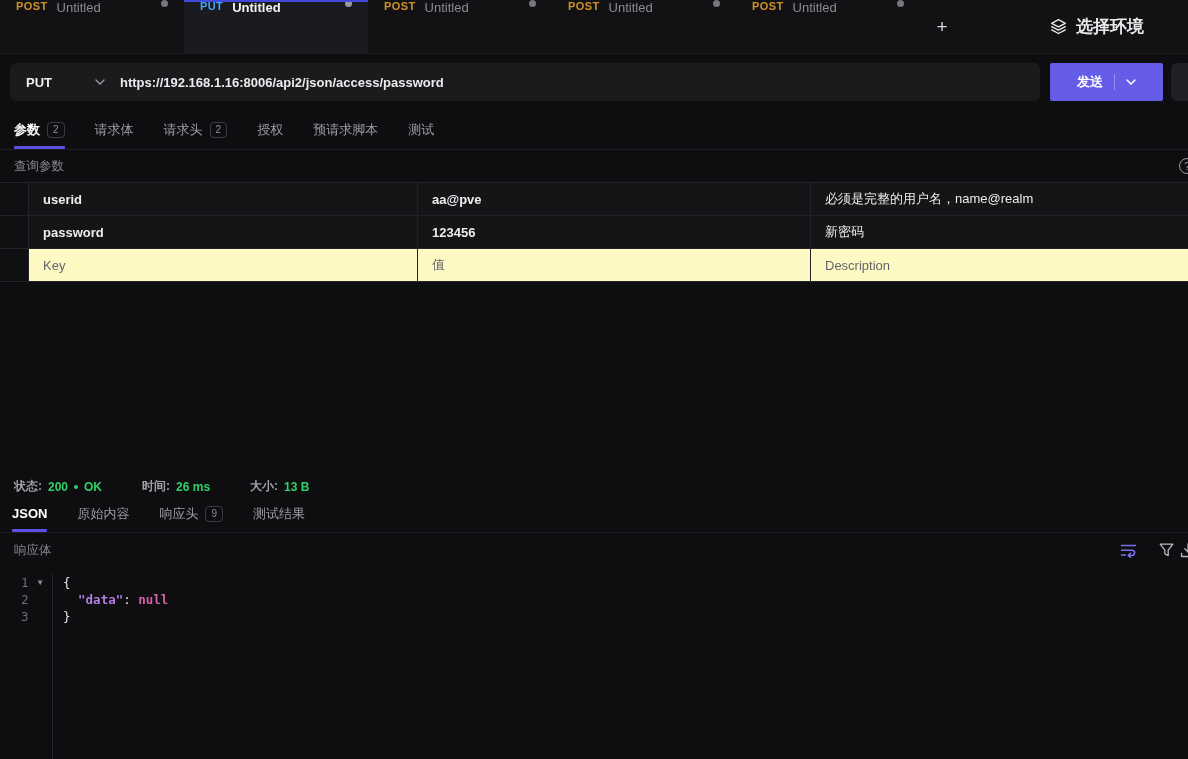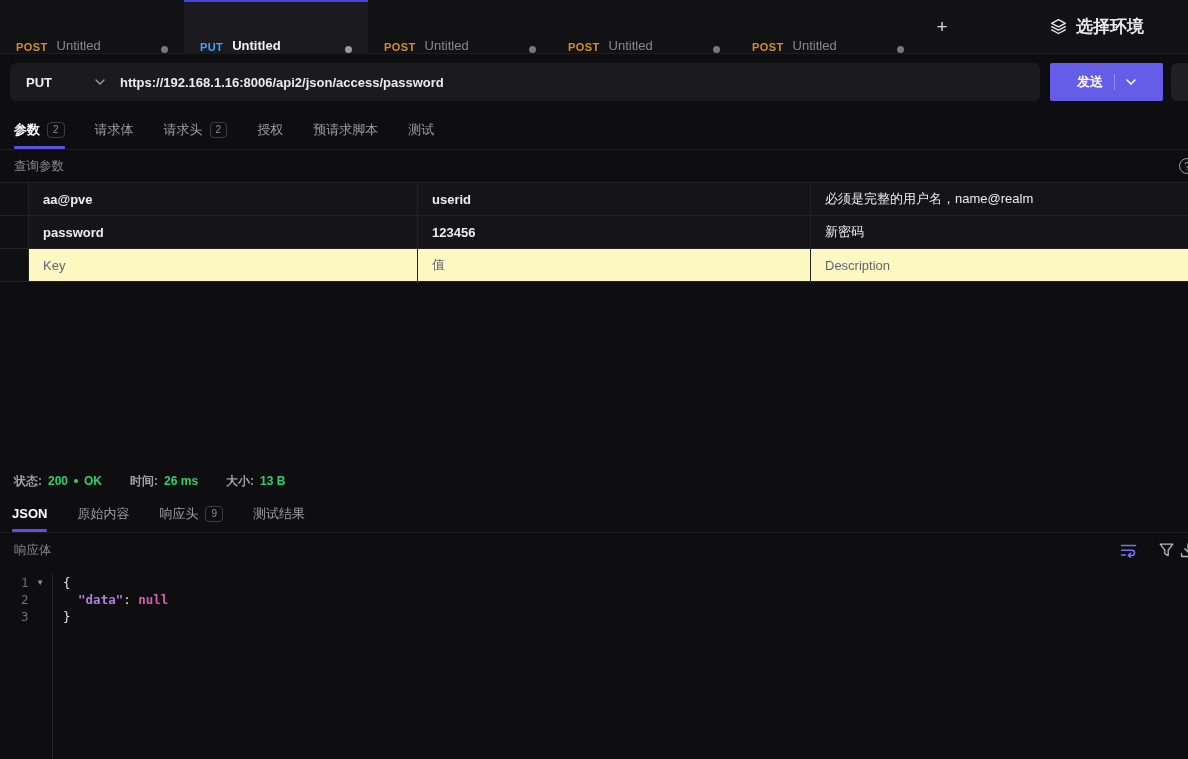--- a/index.html
+++ b/index.html
@@ -7,21 +7,21 @@
   body {
     background:#0e0e10;
     color:#e8e8ec;
     font-family:"Liberation Sans", sans-serif;
     display:flex; flex-direction:column;
   }
   svg { display:block; }
 
   
   .tabbar { height:54px; background:#121214; display:flex; align-items:stretch; border-bottom:1px solid #1d1d20; flex:none; }
-  .tab { width:184px; flex:none; display:flex; align-items:flex-end; gap:9px; padding:0 16px; position:relative; cursor:pointer; }
+  .tab { width:184px; flex:none; display:flex; align-items:flex-start; gap:9px; padding:0 16px; position:relative; cursor:pointer; }
   .tab .method { font-size:11px; font-weight:700; letter-spacing:.4px; }
   .m-post { color:#d0912c; }
   .m-put  { color:#3ea6ff; }
   .tab .title { font-size:13px; color:#8a8b90; }
   .tab .dot { width:7px; height:7px; border-radius:50%; background:#77787d; margin-left:auto; }
   .tab.active { background:#1b1b1f; }
   .tab.active::before { content:""; position:absolute; top:0; left:0; right:0; height:2px; background:#4348dd; }
   .tab.active .title { color:#f4f4f6; font-weight:700; }
   .tab.active .dot { background:#9a9ba0; }
   .tab-add { width:44px; display:flex; align-items:center; justify-content:center; color:#d6d6da; font-size:19px; font-weight:400; cursor:pointer; }
@@ -55,21 +55,21 @@
   .pcell.bl { border-left:1px solid #232327; }
   .pkey  { font-weight:700; color:#ededf0; }
   .pval  { font-weight:700; color:#ededf0; }
   .pdesc { font-weight:400; color:#ededf0; }
   .prow.placeholder .pkey, .prow.placeholder .pval, .prow.placeholder .pdesc { color:#63656b; font-weight:400; }
   .prow.placeholder { background:#fef9c3; }
 
   .main-spacer { flex:1; background:#0e0e10; }
 
   
-  .statusbar { height:28px; display:flex; align-items:center; gap:28px; padding:0 14px; font-size:12px; font-weight:700; flex:none; }
+  .statusbar { height:28px; display:flex; align-items:flex-end; gap:40px; padding:0 14px; font-size:12px; font-weight:700; flex:none; }
   .stat { display:flex; align-items:center; gap:6px; }
   .stat .lbl { color:#a2a3a7; }
   .stat .val { color:#2fd06a; }
   .stat .gdot { width:4px; height:4px; border-radius:50%; background:#2fd06a; }
 
   
   .resp-tabs { height:38px; display:flex; align-items:stretch; gap:30px; padding:0 12px; border-bottom:1px solid #1e1e22; flex:none; }
   .resp-tabs .rtab { font-size:13px; }
 
   
@@ -180,22 +180,22 @@
 </div>
 
 <div class="sec-row">
   <span>查询参数</span>
   <span class="help-circle">?</span>
 </div>
 
 <div class="ptable">
   <div class="prow">
     <div class="pcell gutter"></div>
+    <div class="pcell bl pkey">userid</div>
     <div class="pcell bl pval">aa@pve</div>
-    <div class="pcell bl pkey">userid</div>
     <div class="pcell bl pdesc">必须是完整的用户名，name@realm</div>
   </div>
   <div class="prow">
     <div class="pcell gutter"></div>
     <div class="pcell bl pkey">password</div>
     <div class="pcell bl pval">123456</div>
     <div class="pcell bl pdesc">新密码</div>
   </div>
   <div class="prow placeholder">
     <div class="pcell gutter"></div>

